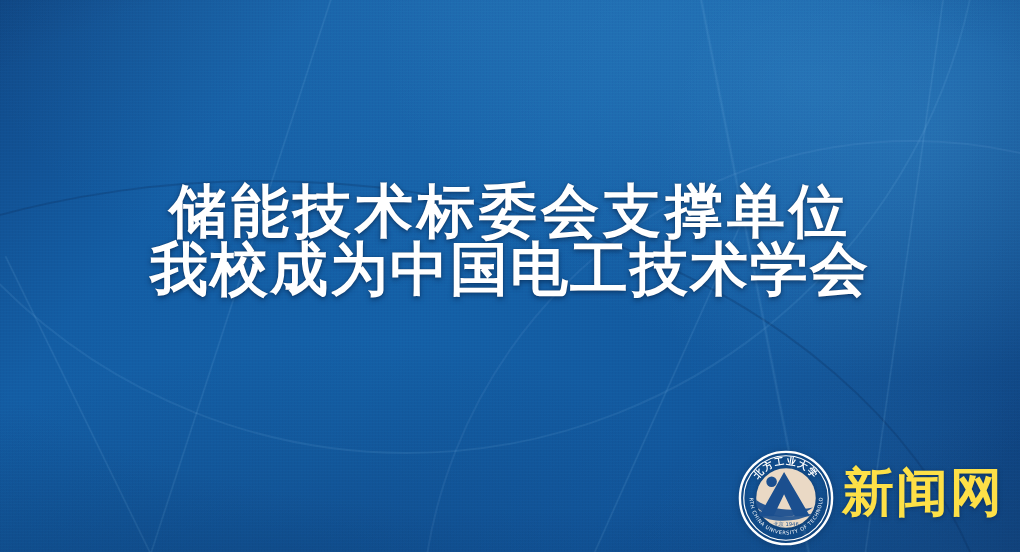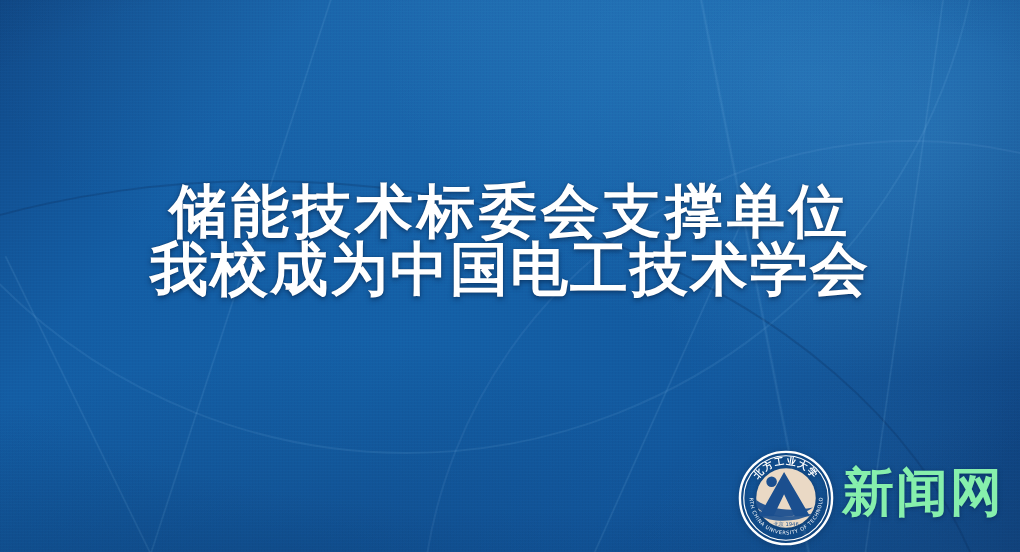--- a/index.html
+++ b/index.html
@@ -145,21 +145,21 @@
     height: 96px;
     position: relative;
     flex: 0 0 auto;
     filter: drop-shadow(0 1px 3px rgba(4,28,62,0.5));
   }
   .emblem svg { display: block; width: 96px; height: 96px; }
 
   .sitename {
     font-size: 52px;
     font-weight: bold;
-    color: #86efac;
+    color: #fde047;
     line-height: 1;
     letter-spacing: 2px;
     white-space: nowrap;
     text-shadow: 0 1px 4px rgba(4,30,70,0.55);
     padding-bottom: 12px;
     font-family: "DejaVu Sans", "Liberation Sans", sans-serif;
   }
 </style>
 </head>
 <body>

